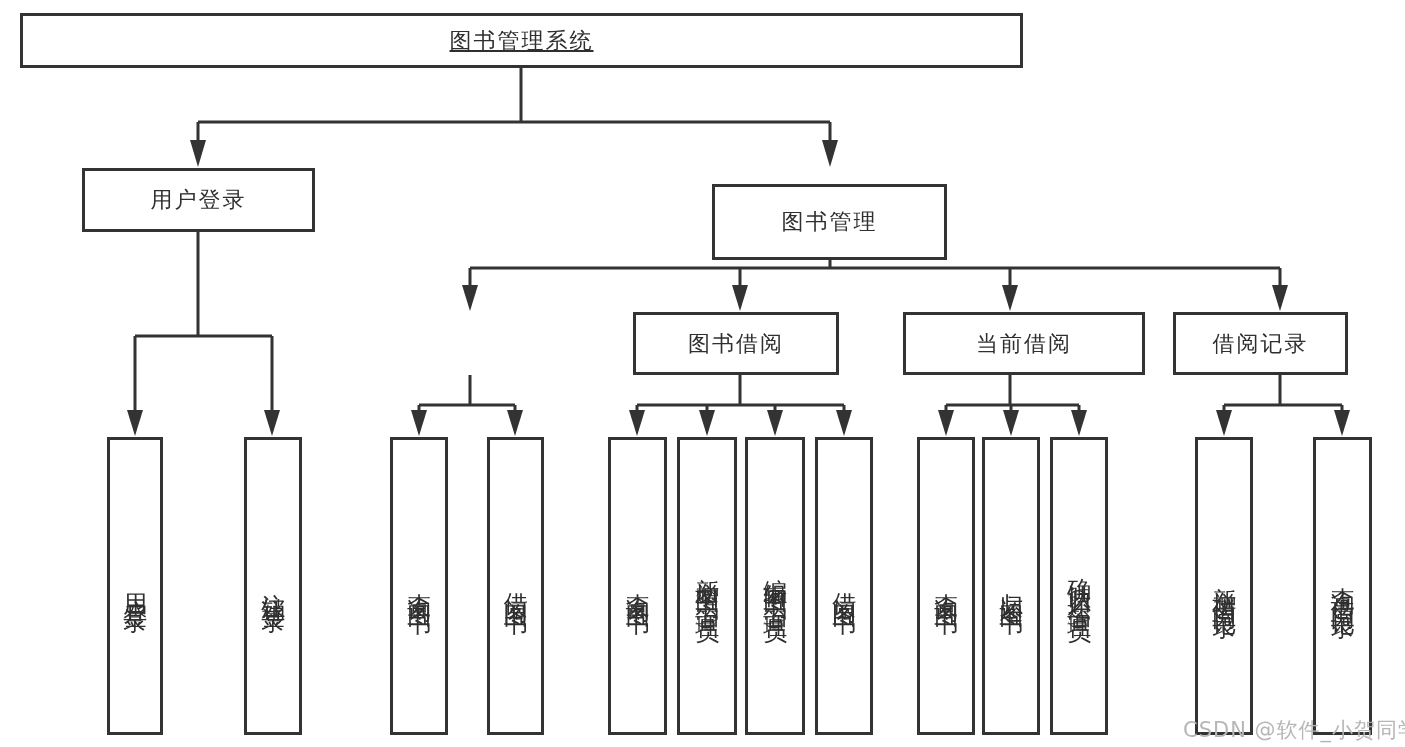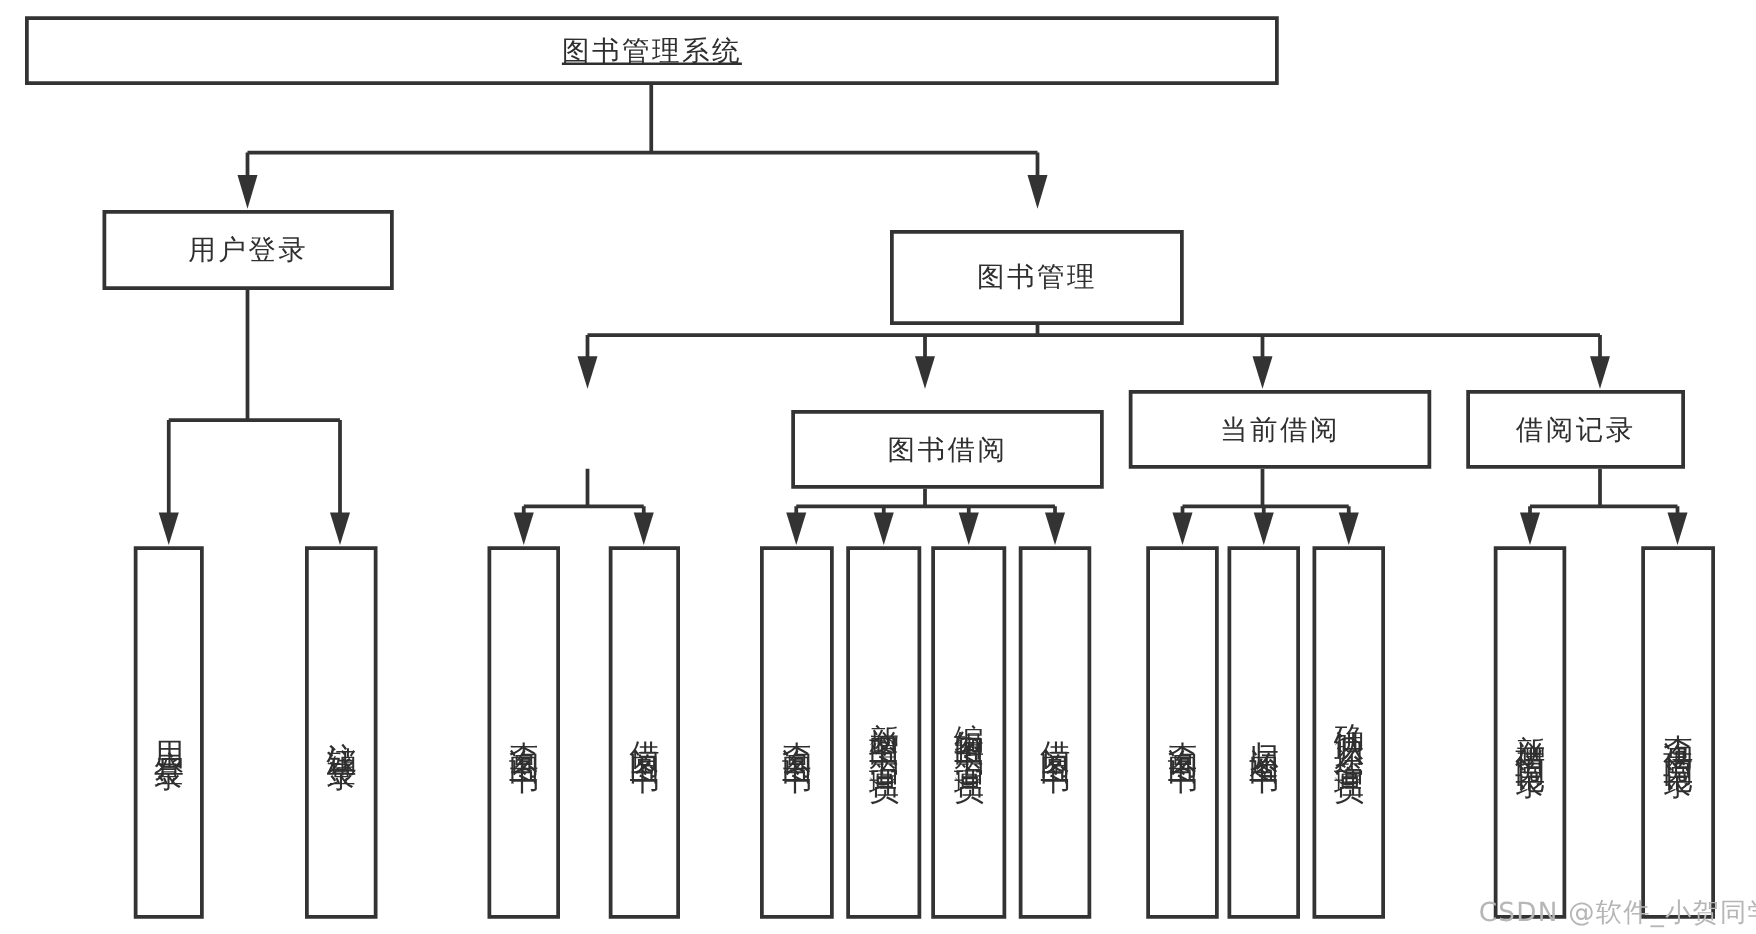--- a/index.html
+++ b/index.html
@@ -106,21 +106,21 @@
       <polygon points="1216,410 1232,410 1224,436"></polygon>
       <polygon points="1334,410 1350,410 1342,436"></polygon>
     </g>
   </svg>
 
   <div class="hbox root" style="left:20px; top:13px; width:1003px; height:55px;">图书管理系统</div>
 
   <div class="hbox" style="left:82px; top:168px; width:233px; height:64px;">用户登录</div>
   <div class="hbox" style="left:712px; top:168px; width:235px; height:76px;margin-top:16px;">图书管理</div>
 
-  <div class="hbox" style="left:633px; top:328px; width:250px; height:63px;">图书借阅</div>
+  <div class="hbox" style="left:633px; top:312px; width:206px; height:63px;">图书借阅</div>
   <div class="hbox" style="left:903px; top:312px; width:242px; height:63px;">当前借阅</div>
   <div class="hbox" style="left:1173px; top:312px; width:175px; height:63px;">借阅记录</div>
 
   <div class="vbox" style="left:107px; width:56px;">
     <span>用户登录</span>
   </div>
   <div class="vbox" style="left:244px; width:58px;">
     <span>注销登录</span>
   </div>
 

